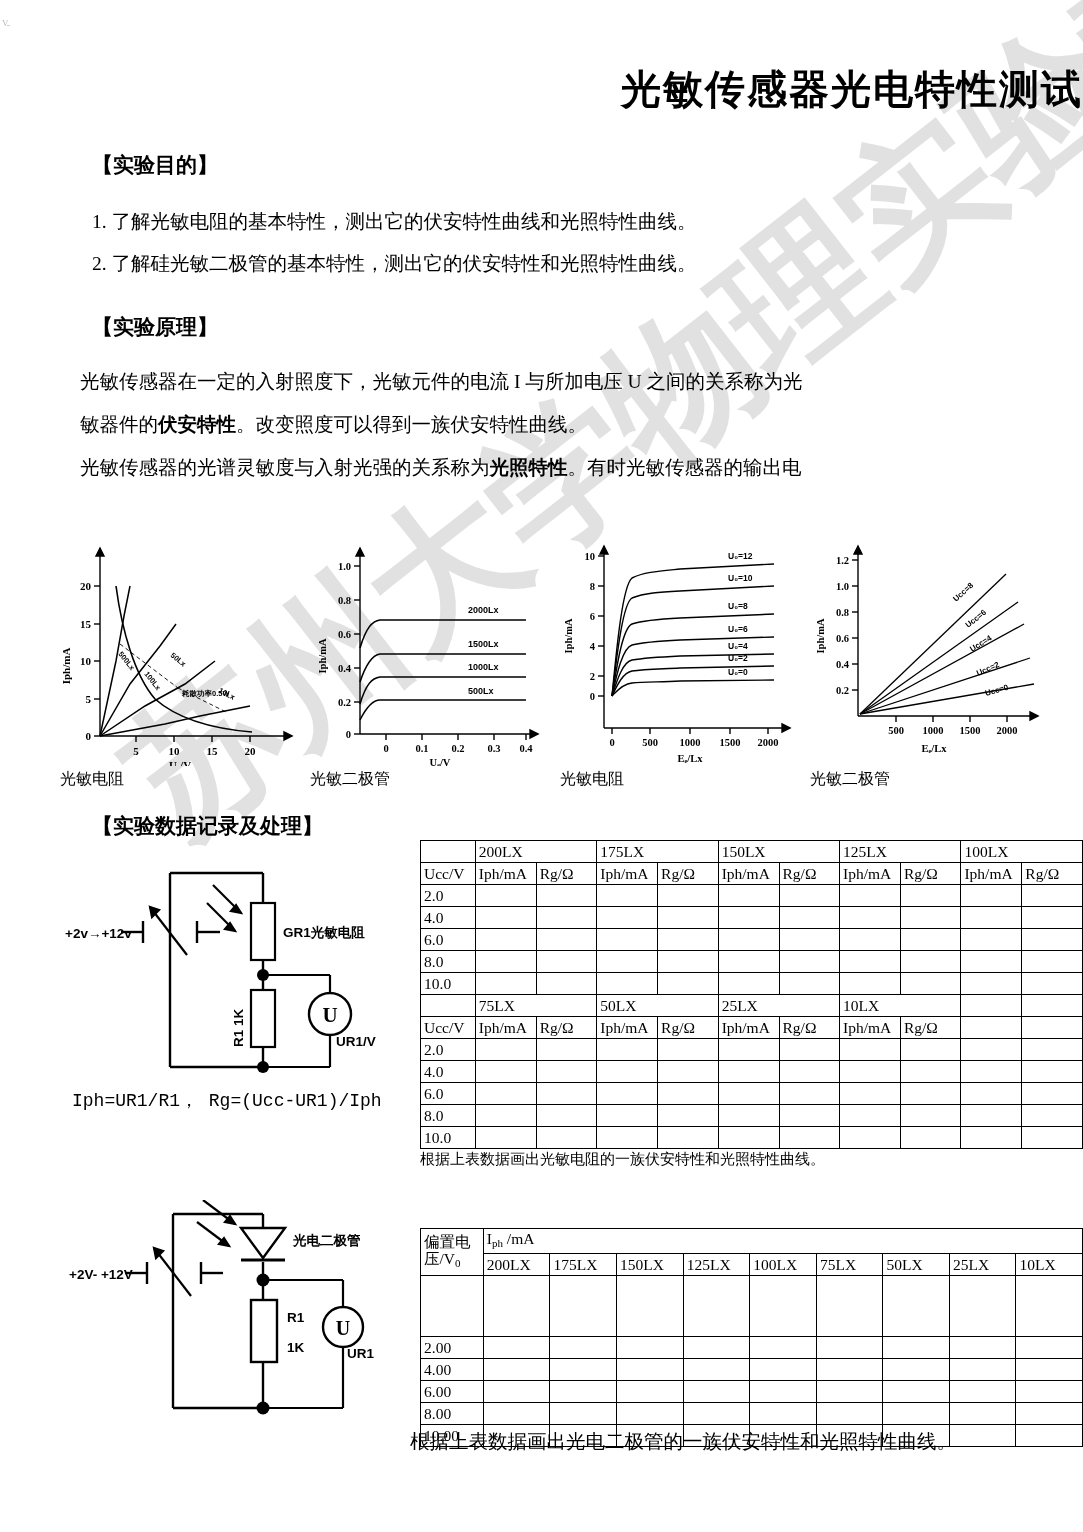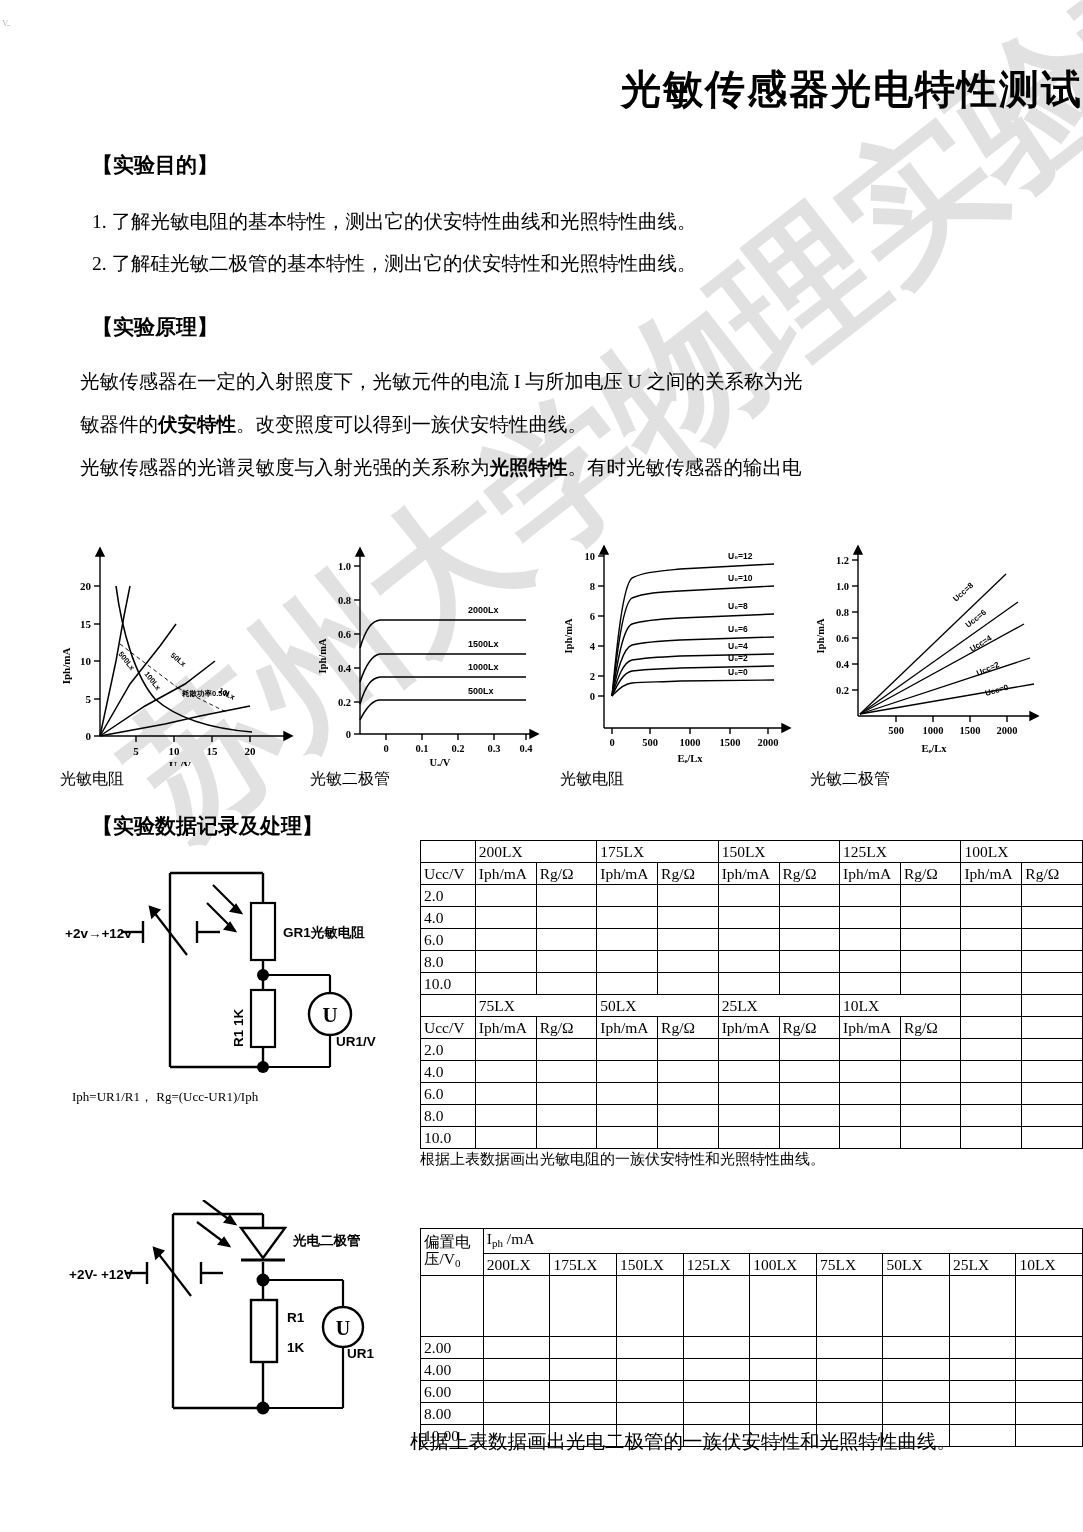--- a/index.html
+++ b/index.html
@@ -57,21 +57,21 @@
     font-family:"Liberation Sans","DejaVu Sans",sans-serif;
   }
 
   
   .datahead{position:absolute;left:80px;top:800px;z-index:2;}
 
   
   .circ1{position:absolute;left:55px;top:855px;z-index:2;}
   .formula{
     position:absolute;left:72px;top:1088px;z-index:2;
-    font-size:13px;font-family:Liberation Serif, serif;
+    font-size:18px;font-family:Liberation Mono, monospace;
   }
   .circ2{position:absolute;left:55px;top:1200px;z-index:2;}
 
   
   table.grid{
     border-collapse:collapse;
     font-family:"Liberation Serif","DejaVu Serif",serif;
     background:transparent;
   }
   table.grid td{

